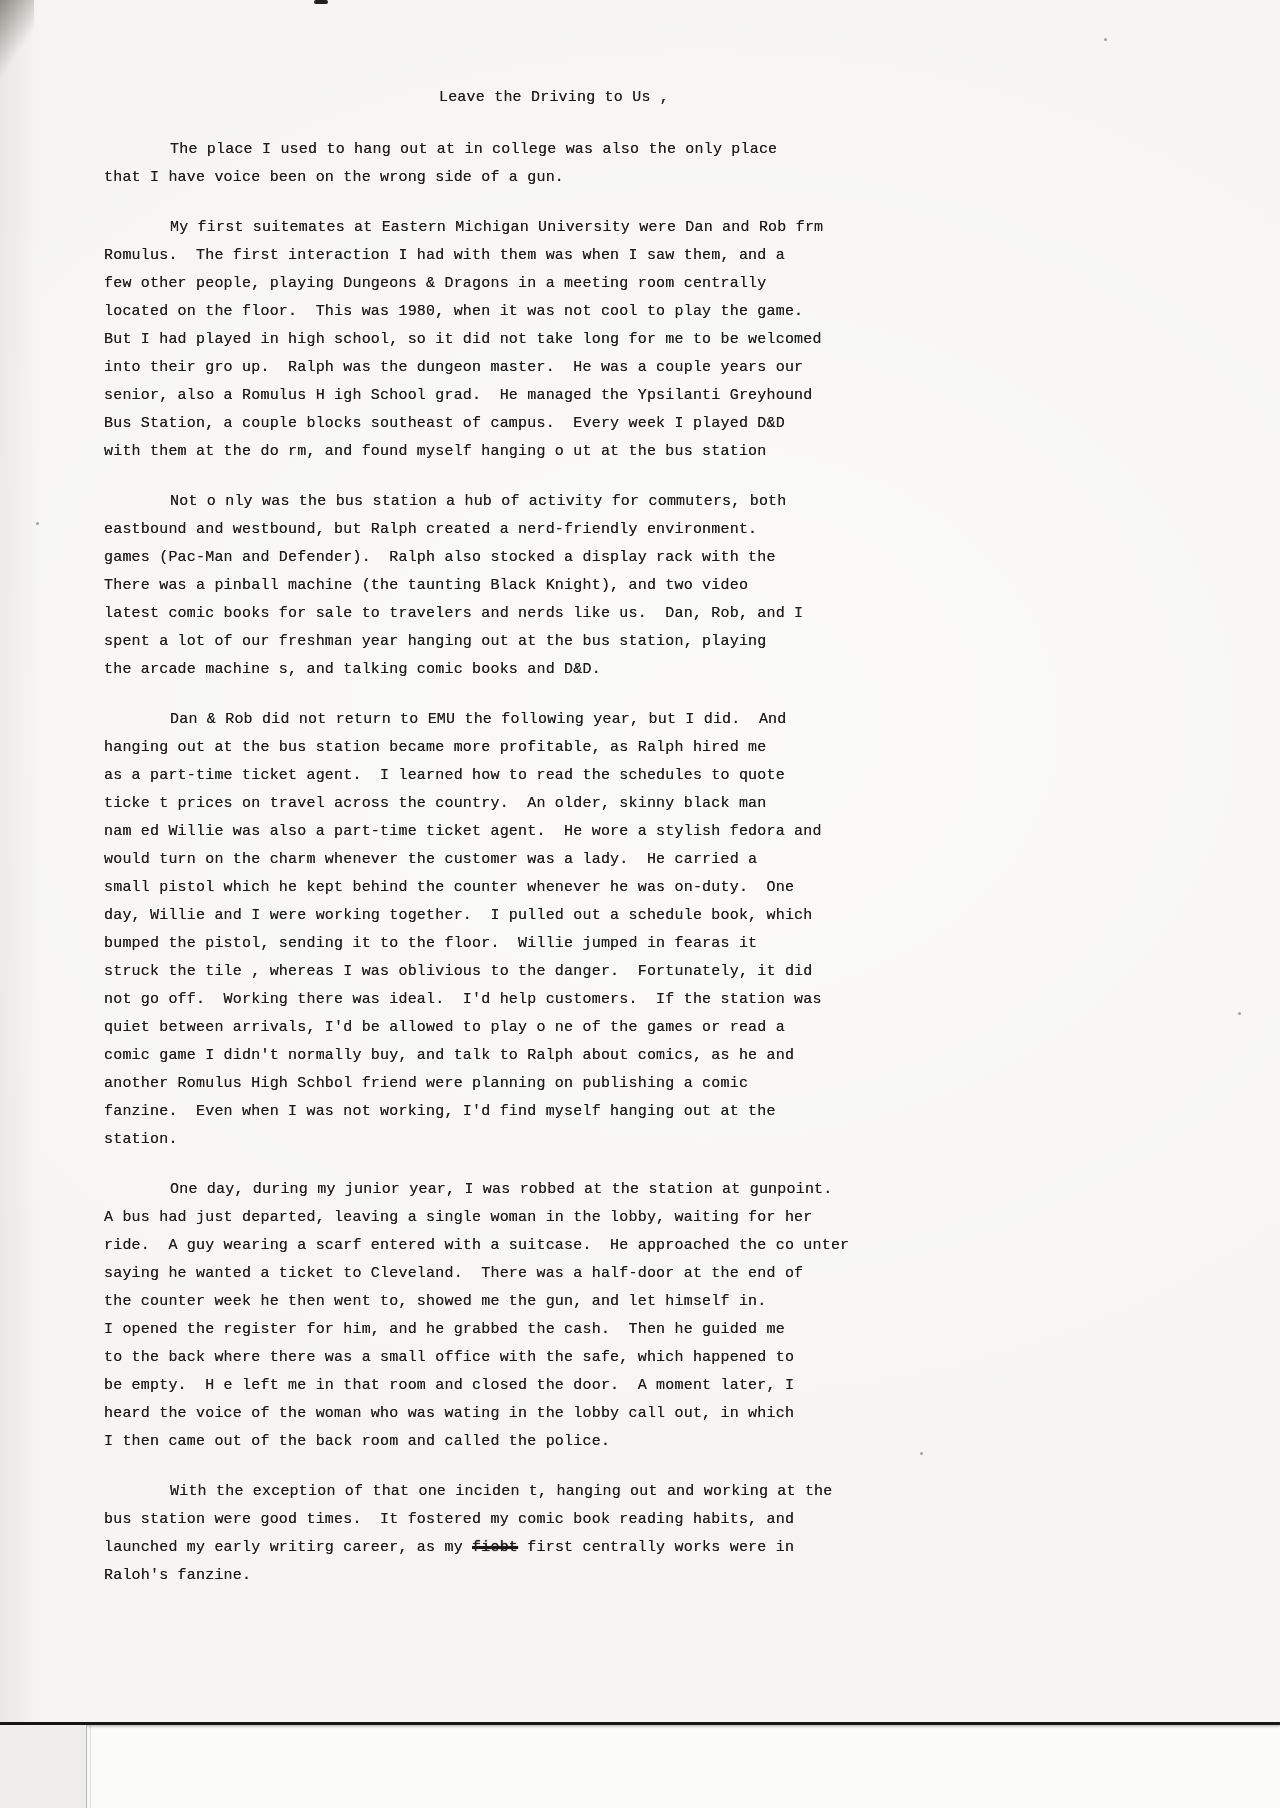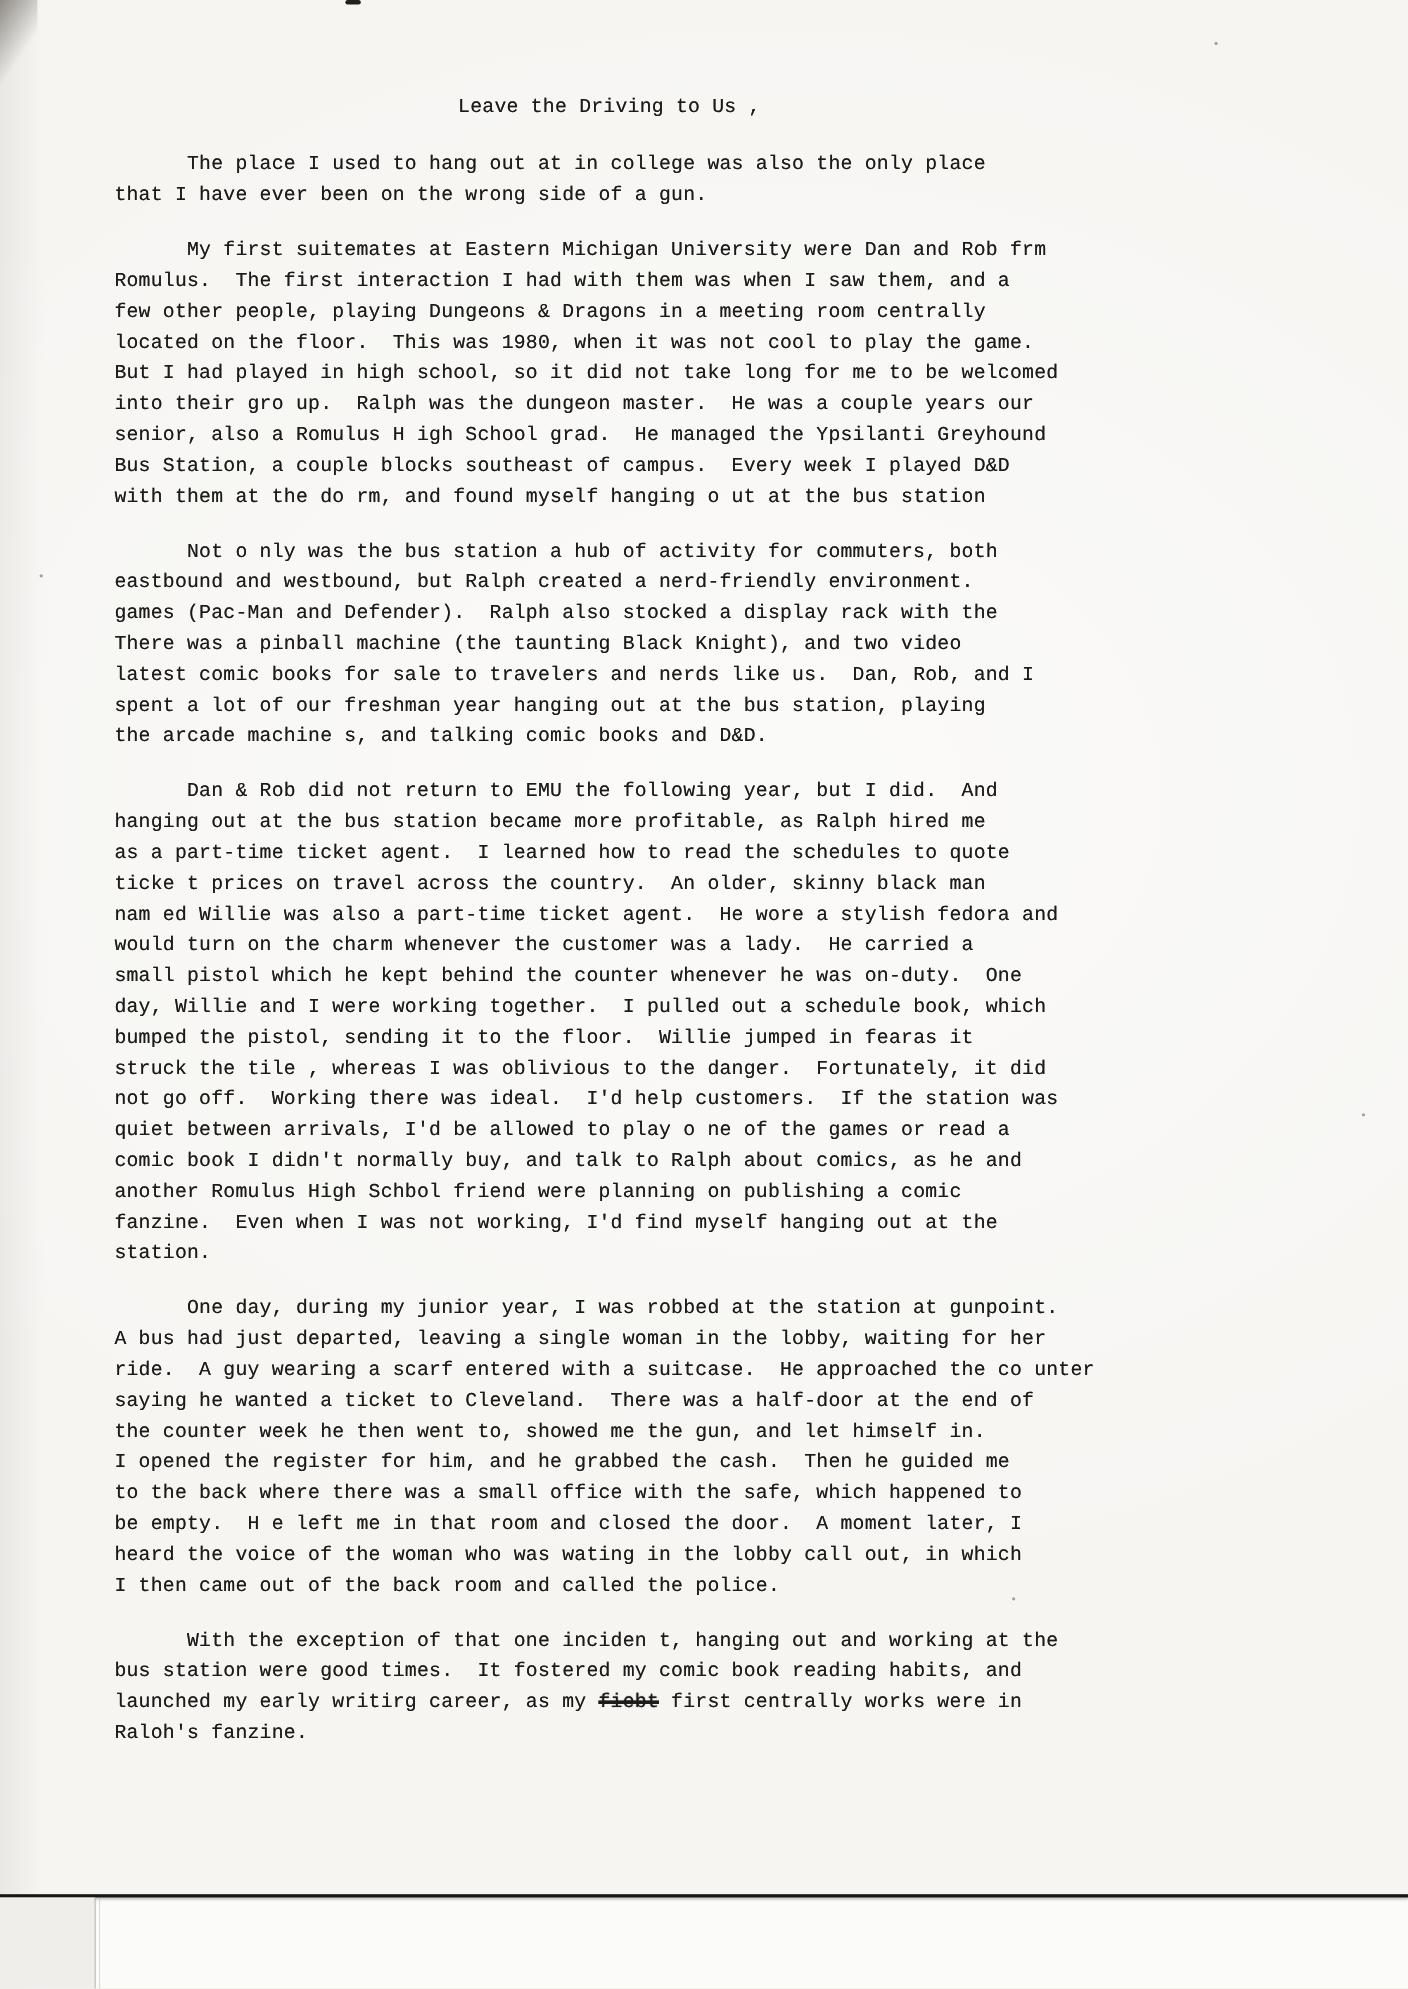--- a/index.html
+++ b/index.html
@@ -66,21 +66,21 @@
     width: 1px;
     background: #b8b5b0;
     box-shadow: 4px 0 0 rgba(184,181,176,0.45);
   }
   
   .essay {
     position: absolute;
     top: 84px;
     left: 104px;
     width: 980px;
-    font-size: 18px;
+    font-size: 15px;
     line-height: 28px;
     letter-spacing: 0.2px;
     text-shadow: 0 0 0.5px rgba(20,20,18,0.7);
   }
   .title-line {
     width: 900px;
     text-align: center;
     margin-bottom: 24px;
     white-space: pre;
   }
@@ -104,21 +104,21 @@
   <div class="speck s1"></div>
   <div class="speck s2"></div>
   <div class="speck s3"></div>
   <div class="speck s4"></div>
 
   <div class="essay">
     <div class="title-line">Leave the Driving to Us ,</div>
     <div>
         <div class="para">
           <div class="line first"><span>The place I used to hang out at in college was also the only place</span></div>
-          <div class="line"><span>that I have ever been on the wrong side of a gun.</span></div>
+          <div class="line"><span>that I have voice been on the wrong side of a gun.</span></div>
         </div>
         <div class="para">
           <div class="line first"><span>My first suitemates at Eastern Michigan University were Dan and Rob frm</span></div>
           <div class="line"><span>Romulus.  The first interaction I had with them was when I saw them, and a</span></div>
           <div class="line"><span>few other people, playing Dungeons &amp; Dragons in a meeting room centrally</span></div>
           <div class="line"><span>located on the floor.  This was 1980, when it was not cool to play the game.</span></div>
           <div class="line"><span>But I had played in high school, so it did not take long for me to be welcomed</span></div>
           <div class="line"><span>into their gro up.  Ralph was the dungeon master.  He was a couple years our</span></div>
           <div class="line"><span>senior, also a Romulus H igh School grad.  He managed the Ypsilanti Greyhound</span></div>
           <div class="line"><span>Bus Station, a couple blocks southeast of campus.  Every week I played D&amp;D</span></div>
@@ -139,21 +139,21 @@
           <div class="line"><span>as a part-time ticket agent.  I learned how to read the schedules to quote</span></div>
           <div class="line"><span>ticke t prices on travel across the country.  An older, skinny black man</span></div>
           <div class="line"><span>nam ed Willie was also a part-time ticket agent.  He wore a stylish fedora and</span></div>
           <div class="line"><span>would turn on the charm whenever the customer was a lady.  He carried a</span></div>
           <div class="line"><span>small pistol which he kept behind the counter whenever he was on-duty.  One</span></div>
           <div class="line"><span>day, Willie and I were working together.  I pulled out a schedule book, which</span></div>
           <div class="line"><span>bumped the pistol, sending it to the floor.  Willie jumped in fearas it</span></div>
           <div class="line"><span>struck the tile , whereas I was oblivious to the danger.  Fortunately, it did</span></div>
           <div class="line"><span>not go off.  Working there was ideal.  I'd help customers.  If the station was</span></div>
           <div class="line"><span>quiet between arrivals, I'd be allowed to play o ne of the games or read a</span></div>
-          <div class="line"><span>comic book I didn't normally buy, and talk to Ralph about comics, as he and</span></div>
+          <div class="line"><span>comic game I didn't normally buy, and talk to Ralph about comics, as he and</span></div>
           <div class="line"><span>another Romulus High Schbol friend were planning on publishing a comic</span></div>
           <div class="line"><span>fanzine.  Even when I was not working, I'd find myself hanging out at the</span></div>
           <div class="line"><span>station.</span></div>
         </div>
         <div class="para">
           <div class="line first"><span>One day, during my junior year, I was robbed at the station at gunpoint.</span></div>
           <div class="line"><span>A bus had just departed, leaving a single woman in the lobby, waiting for her</span></div>
           <div class="line"><span>ride.  A guy wearing a scarf entered with a suitcase.  He approached the co unter</span></div>
           <div class="line"><span>saying he wanted a ticket to Cleveland.  There was a half-door at the end of</span></div>
           <div class="line"><span>the counter week he then went to, showed me the gun, and let himself in.</span></div>

